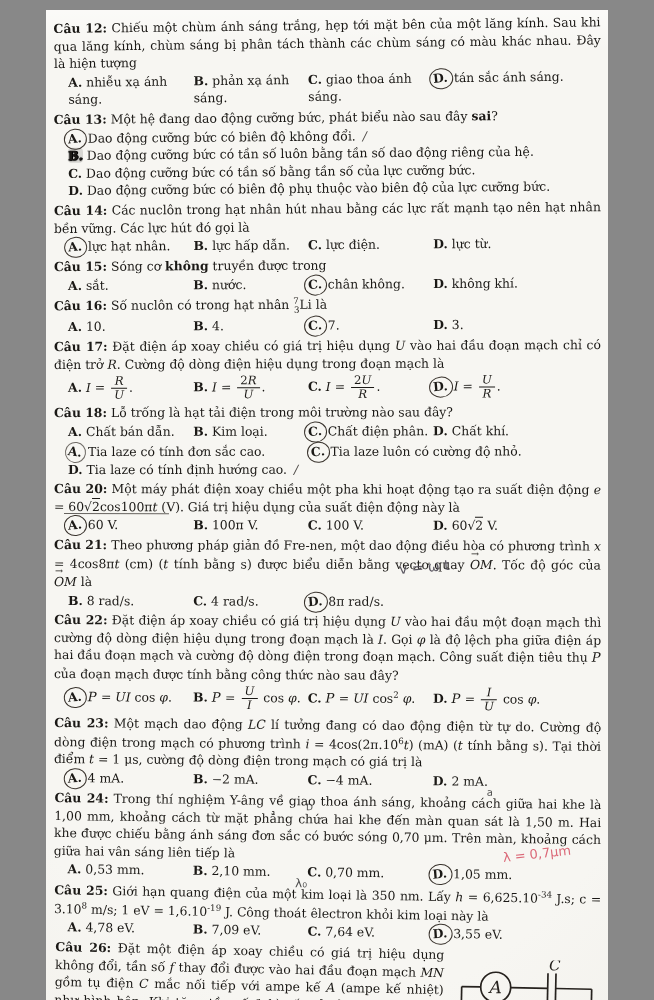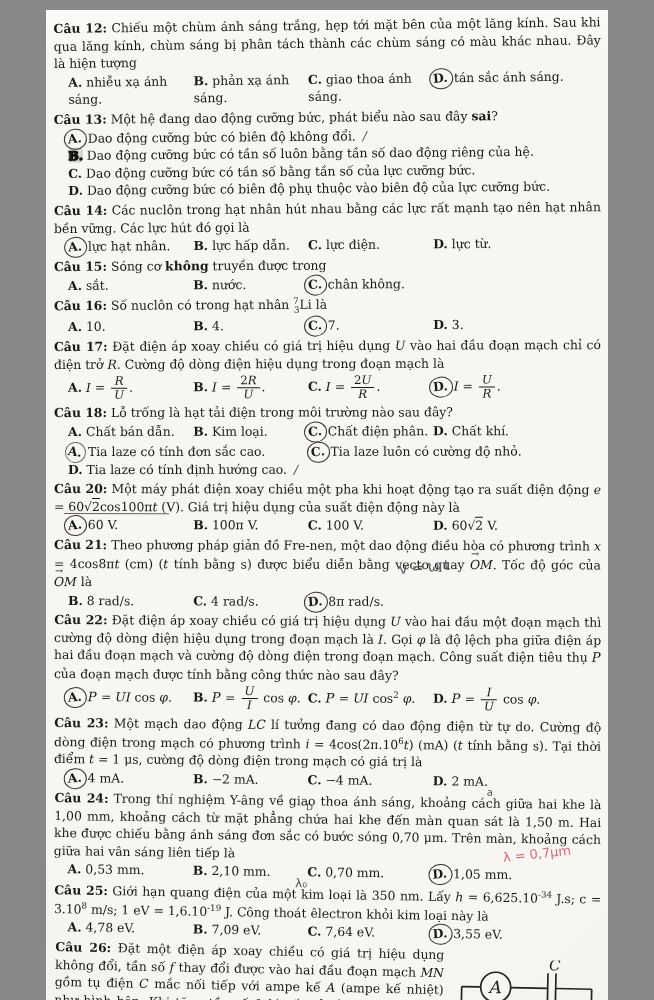--- a/index.html
+++ b/index.html
@@ -83,20 +83,21 @@
           <span class="opt"><span class="okey">C.</span> <span class="otext">lực điện.</span></span>
           <span class="opt"><span class="okey">D.</span> <span class="otext">lực từ.</span></span>
         </div>
       </div>
       <div class="q" style="transform: rotate(-0.3deg);">
         <div class="qtext"><b class="qnum">Câu 15:</b> Sóng cơ <b>không</b> truyền được trong</div>
         <div class="opts opts-row4">
           <span class="opt"><span class="okey">A.</span> <span class="otext">sắt.</span></span>
           <span class="opt"><span class="okey">B.</span> <span class="otext">nước.</span></span>
           <span class="opt"><span class="okey pen-circle">C.</span> <span class="otext">chân không.</span></span>
+          <span class="opt"><span class="okey">D.</span> <span class="otext">không khí.</span></span>
         </div>
       </div>
       <div class="q" style="transform: rotate(-0.3deg);">
         <div class="qtext"><b class="qnum">Câu 16:</b> Số nuclôn có trong hạt nhân <sup>7</sup><sub>3</sub>Li là</div>
         <div class="opts opts-row4">
           <span class="opt"><span class="okey">A.</span> <span class="otext">10.</span></span>
           <span class="opt"><span class="okey">B.</span> <span class="otext">4.</span></span>
           <span class="opt"><span class="okey pen-circle">C.</span> <span class="otext">7.</span></span>
           <span class="opt"><span class="okey">D.</span> <span class="otext">3.</span></span>
         </div>

